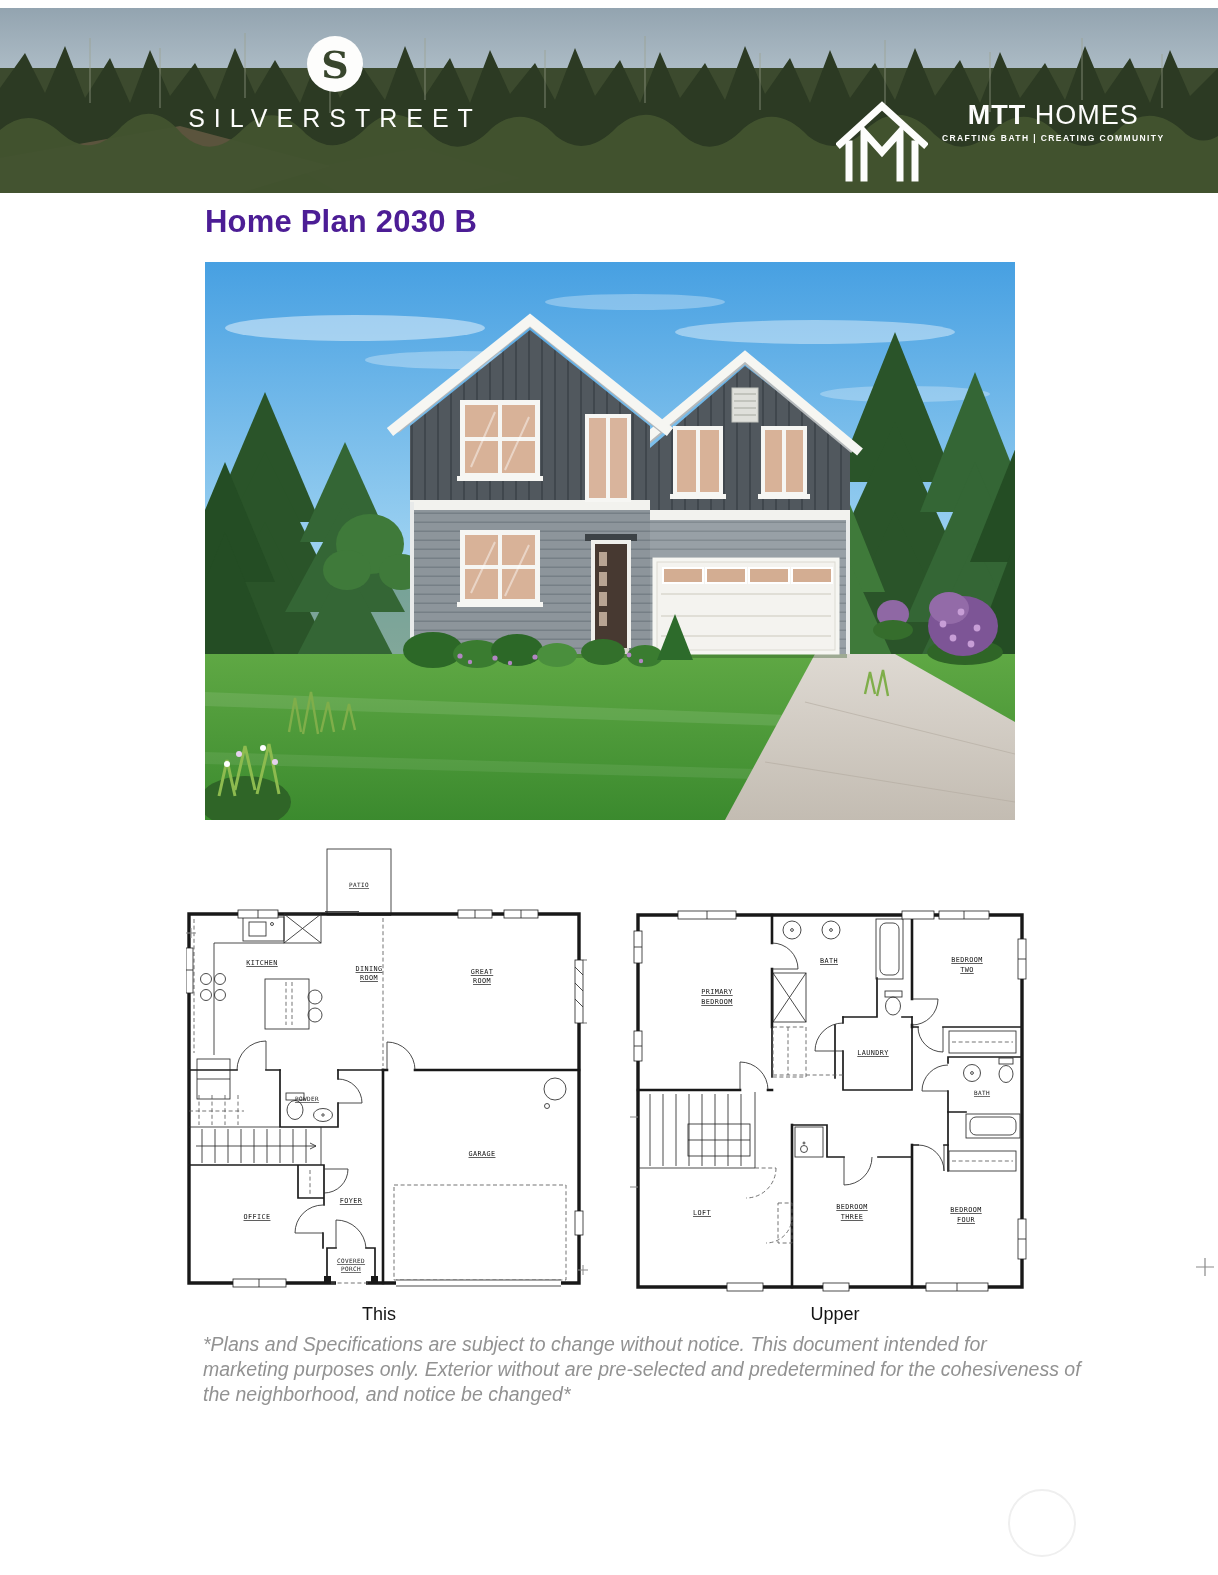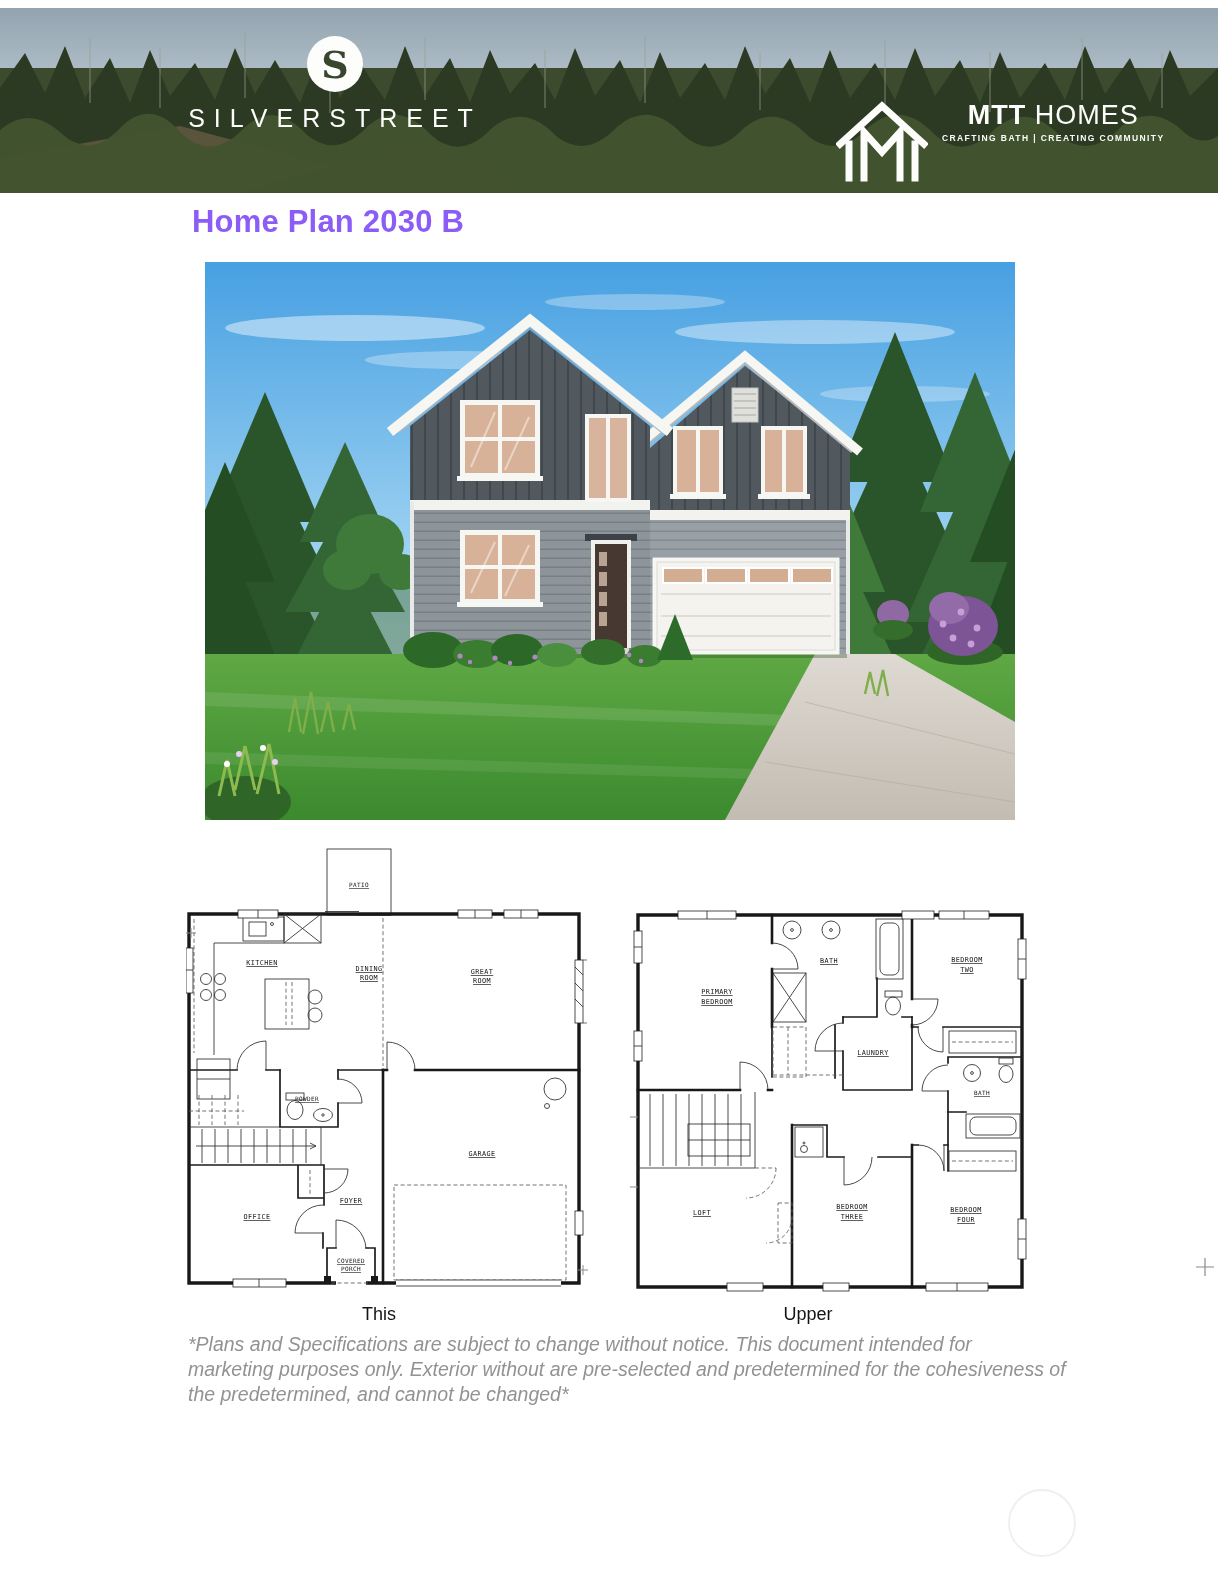--- a/index.html
+++ b/index.html
@@ -17,44 +17,44 @@
   .ss-word{margin-top:12px;font-size:25px;font-weight:500;letter-spacing:9px;color:#fdfdfc;}
   .mtt-logo{left:836px;top:92px;width:330px;color:#fff;}
   .mtt-row{display:flex;align-items:flex-start;text-align:center;}
   .mtt-text{margin-left:14px;}
   .mtt-brand{font-size:27px;line-height:30px;letter-spacing:1px;color:#fdfdfc;}
   .mtt-brand b{font-weight:700;}
   .mtt-brand span{font-weight:300;}
   .mtt-tag{margin-top:3px;font-size:8.5px;font-weight:700;letter-spacing:1.4px;color:#fdfdfc;}
 
   
-  .title{left:192px;top:204px;font-size:31px;font-weight:700;color:#8b5cf6;letter-spacing:.2px;}
+  .title{left:205px;top:204px;font-size:31px;font-weight:700;color:#4c1d95;letter-spacing:.2px;}
 
   
   .render{left:205px;top:262px;width:810px;height:558px;}
 
   
   .plan-main{left:186px;top:843px;width:402px;height:470px;}
   .plan-upper{left:630px;top:905px;width:398px;height:400px;}
   svg.pln .w4{stroke:#181818;stroke-width:3.4;fill:none;stroke-linecap:square;}
   svg.pln .w3{stroke:#181818;stroke-width:2.6;fill:none;stroke-linecap:square;}
   svg.pln .w2{stroke:#1d1d1d;stroke-width:1.7;fill:none;stroke-linecap:square;}
   svg.pln .t {stroke:#2a2a2a;stroke-width:.85;fill:none;}
   svg.pln .dash{stroke:#5a5a5a;stroke-width:.85;fill:none;stroke-dasharray:4 2.6;}
   svg.pln .win{fill:#ffffff;stroke:#222;stroke-width:.8;}
   svg.pln .blk{fill:#181818;stroke:none;}
   svg.pln .gry{stroke:#8a8a8a;stroke-width:1;fill:none;}
   svg.pln text.room{font-family:"DejaVu Sans Mono",monospace;font-size:6.8px;letter-spacing:.4px;
                     fill:#141414;text-anchor:middle;text-decoration:underline;}
   svg.pln text.room.sm{font-size:6px;}
 
   .caption{top:1304px;width:200px;text-align:center;font-size:18px;color:#141414;}
-  .caption-main{left:279px;} .caption-upper{left:708px;text-align:center;}
-
-  .disclaimer{left:188px;top:1332px;width:920px;font-size:19.5px;font-style:italic;
+  .caption-main{left:279px;} .caption-upper{left:735px;text-align:center;}
+
+  .disclaimer{left:203px;top:1332px;width:920px;font-size:19.5px;font-style:italic;
               color:#929292;line-height:25px;}
 
   .watermark{left:1008px;top:1489px;width:64px;height:64px;border-radius:50%;
              border:2px solid #efefef;}
   .stray-cross{left:1196px;top:1258px;width:18px;height:18px;}
 </style>
 </head>
 <body>
 
 <div class="page">
@@ -551,17 +551,17 @@
   <svg class="abs stray-cross" viewBox="0 0 18 18">
     <path d="M0,9 H18 M9,0 V18" stroke="#8a8a8a" stroke-width="1.2"></path>
   </svg>
 
   <div class="abs caption caption-main">This</div>
   <div class="abs caption caption-upper">Upper</div>
 
   <div class="abs disclaimer">
     <div>*Plans and Specifications are subject to change without notice. This document intended for</div>
     <div>marketing purposes only. Exterior without are pre-selected and predetermined for the cohesiveness of</div>
-    <div>the predetermined, and cannot be changed*</div>
+    <div>the neighborhood, and notice be changed*</div>
   </div>
 
   <div class="abs watermark"></div>
 </div>
 
 </body></html>

